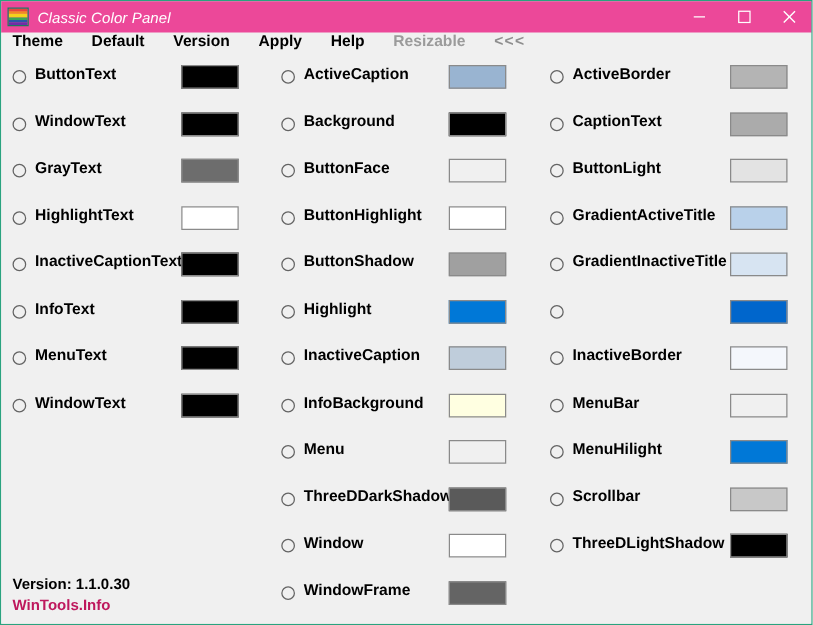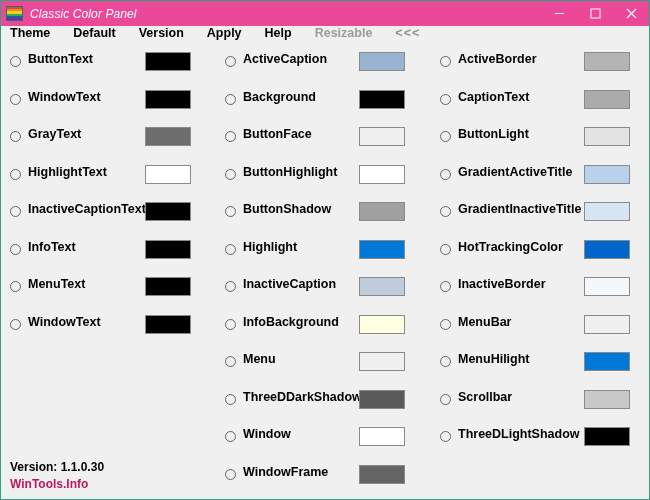--- a/index.html
+++ b/index.html
@@ -332,21 +332,20 @@
           <div class="row-label">GradientActiveTitle</div>
           <div class="swatch" style="background: rgb(185, 209, 234);"></div>
         </div>
         <div class="row">
           <div class="radio"></div>
           <div class="row-label">GradientInactiveTitle</div>
           <div class="swatch" style="background: rgb(215, 228, 242);"></div>
         </div>
         <div class="row">
           <div class="radio"></div>
-          <div class="row-label">HotTrackingColor</div>
           <div class="swatch" style="background: rgb(0, 102, 204);"></div>
         </div>
         <div class="row">
           <div class="radio"></div>
           <div class="row-label">InactiveBorder</div>
           <div class="swatch" style="background: rgb(244, 247, 252);"></div>
         </div>
         <div class="row">
           <div class="radio"></div>
           <div class="row-label">MenuBar</div>

